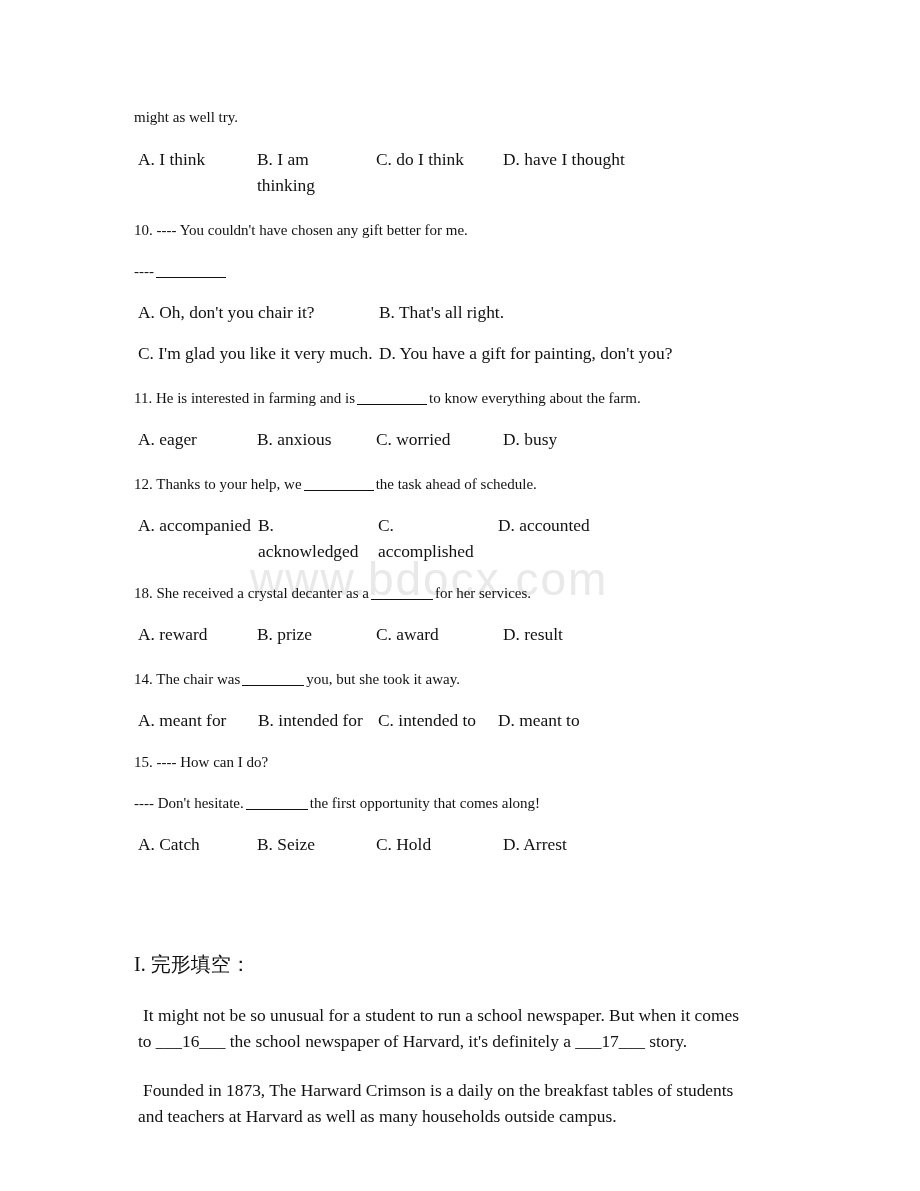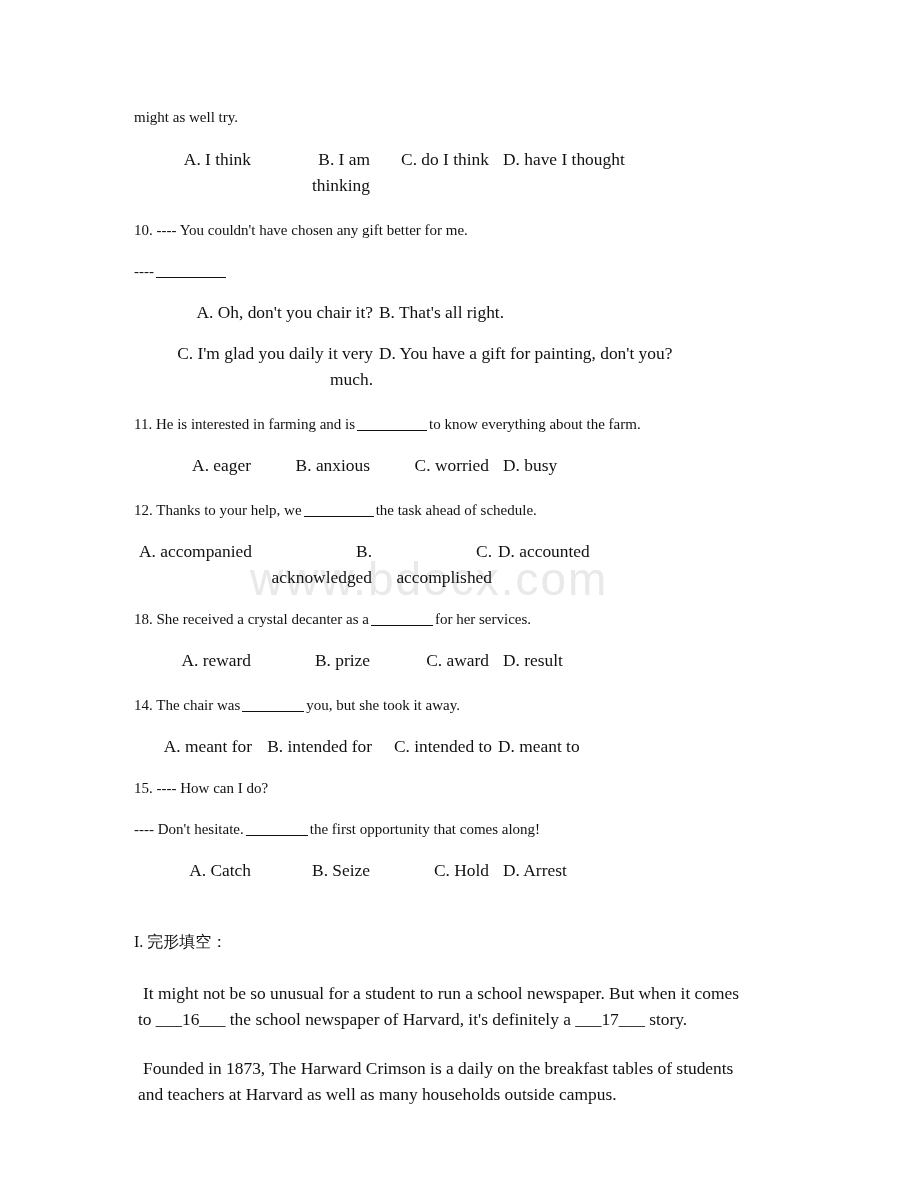--- a/index.html
+++ b/index.html
@@ -83,21 +83,20 @@
     font-size: 17.4px;
     line-height: 26px;
     align-items: flex-start;
     padding-left: 4px;
   }
   .opt {
     box-sizing: border-box;
     padding-right: 6px;
     overflow-wrap: break-word;
     word-break: break-word;
-    text-align: right;
   }
 
   
   .opts-4 .opt { width: 119px; }
   .opts-4 .opt:last-child { width: auto; margin-left: 8px; }
 
   
   .opts-narrow .opt { width: 120px; }
   .opts-narrow .opt:last-child { width: auto; }
 
@@ -111,21 +110,22 @@
     display: inline-block;
     border-bottom: 1.5px solid #111111;
     width: 70px;
     vertical-align: -2px;
     margin: 0 2px;
   }
   .blank-sm { width: 62px; }
 
   .cjk {
     font-family: Liberation Serif, serif;
-    font-size: 16px;
+    font-size: 20px;
+    margin-top: 48px;
   }
 </style>
 </head>
 <body>
 
 <div class="page">
 
   <div class="watermark">www.bdocx.com</div>
 
   <div class="content layer">
@@ -148,21 +148,21 @@
     <p class="stem"><span class="dashes">----</span><span class="blank"></span></p>
 
     <div class="spacer-sm"></div>
 
     <div class="opts opts-2">
       <div class="opt">A. Oh, don't you chair it?</div>
       <div class="opt">B. That's all right.</div>
     </div>
     <div class="spacer-sm"></div>
     <div class="opts opts-2">
-      <div class="opt">C. I'm glad you daily it very much.</div>
+      <div class="opt">C. I'm glad you like it very much.</div>
       <div class="opt">D. You have a gift for painting, don't you?</div>
     </div>
 
     <div class="spacer-lg"></div>
 
     <p class="stem"><span>11. He is interested in farming and is</span><span class="blank"></span><span>to know everything about the farm.</span></p>
 
     <div class="spacer-sm"></div>
 
     <div class="opts opts-4">

